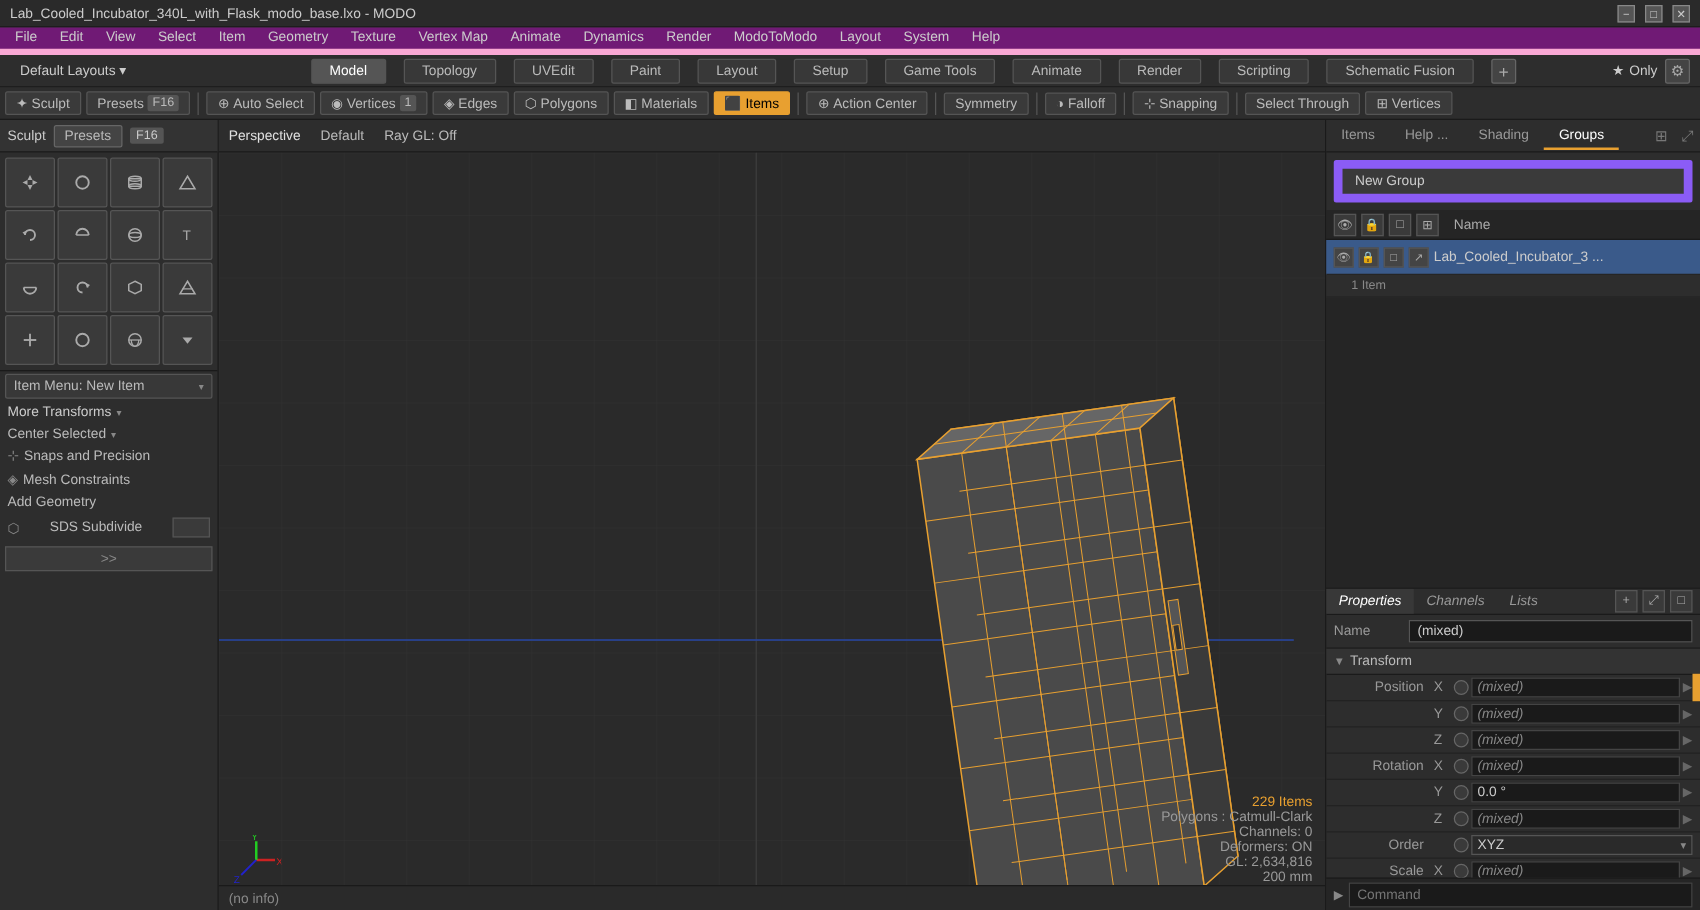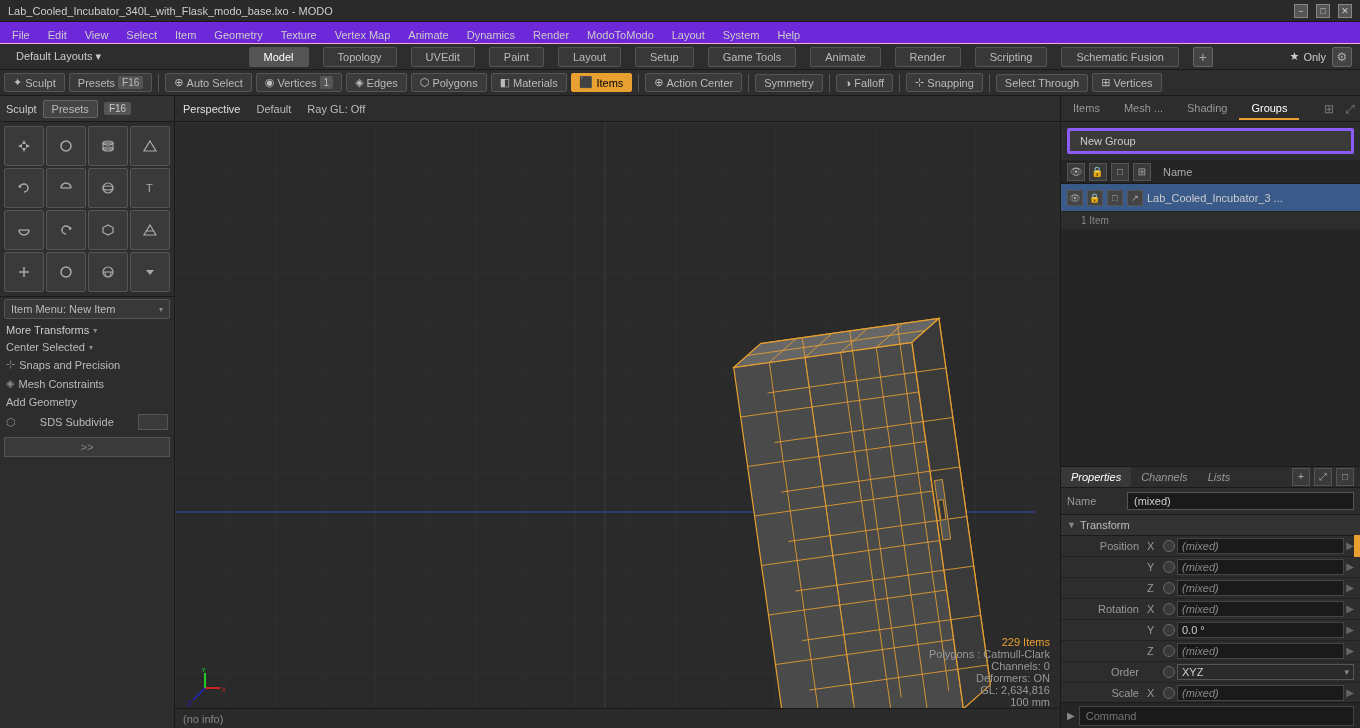--- a/index.html
+++ b/index.html
@@ -5,21 +5,21 @@
     * { box-sizing: border-box; margin: 0; padding: 0; }
     body { background: #3a3a3a; color: #ccc; font-family: Arial, sans-serif; font-size: 11px; width: 1360px; height: 728px; overflow: hidden; }
     
     
     #titlebar { background: #2a2a2a; height: 22px; display: flex; align-items: center; justify-content: space-between; padding: 0 8px; border-bottom: 1px solid #1a1a1a; }
     #titlebar-left { display: flex; align-items: center; gap: 6px; }
     #titlebar-controls { display: flex; gap: 8px; }
     .tb-btn { width: 14px; height: 14px; background: #555; border: 1px solid #888; cursor: pointer; display: flex; align-items: center; justify-content: center; font-size: 9px; color: #ccc; }
     
     
-    #menubar { background: #6d28d9; height: 22px; display: flex; align-items: flex-end; padding: 0 4px; border-bottom: 1px solid #f9a8d4; gap: 2px; }
+    #menubar { background: #701a75; height: 22px; display: flex; align-items: flex-start; padding: 0 4px; border-bottom: 5px solid #f9a8d4; gap: 2px; }
     .menu-item { padding: 2px 8px; cursor: pointer; font-size: 11px; color: #ccc; }
     
     
     #layoutbar { background: #2d2d2d; height: 26px; display: flex; align-items: center; border-bottom: 1px solid #1a1a1a; }
     #layout-left { display: flex; align-items: center; padding: 0 8px; min-width: 180px; }
     #layout-tabs { display: flex; align-items: flex-start; flex: 1; justify-content: center; gap: 14px; }
     .layout-tab { padding: 3px 14px; background: #383838; border: 1px solid #555; cursor: pointer; font-size: 11px; color: #bbb; border-radius: 2px; }
     .layout-tab.active { background: #555; color: #fff; }
     #layout-right { display: flex; align-items: center; gap: 6px; padding: 0 8px; }
     .star-only { display: flex; align-items: center; gap: 4px; font-size: 11px; color: #ccc; }
@@ -90,21 +90,21 @@
     
     #right-panel { width: 300px; background: #2d2d2d; border-left: 1px solid #1a1a1a; display: flex; flex-direction: column; }
     
     
     #right-top-tabs { height: 26px; background: #2d2d2d; display: flex; align-items: center; border-bottom: 1px solid #1a1a1a; }
     .rt-tab { padding: 4px 12px; font-size: 11px; color: #999; cursor: pointer; border-bottom: 2px solid transparent; }
     .rt-tab.active { color: #fff; border-bottom: 2px solid #e8a030; }
     .rt-expand { margin-left: auto; padding: 0 6px; cursor: pointer; font-size: 12px; color: #777; }
     
     
-    #new-group-btn { margin: 6px; padding: 4px 10px; background: #3a3a3a; border: 3px solid #8b5cf6; cursor: pointer; font-size: 11px; color: #ccc; text-align: left; border-radius: 2px; }
+    #new-group-btn { margin: 6px; padding: 4px 10px; background: #3a3a3a; border: 7px solid #8b5cf6; cursor: pointer; font-size: 11px; color: #ccc; text-align: left; border-radius: 2px; }
     
     
     #items-list-header { height: 24px; background: #252525; display: flex; align-items: center; padding: 0 6px; border-bottom: 1px solid #1a1a1a; gap: 4px; }
     .list-icon-btn { width: 18px; height: 18px; background: #3a3a3a; border: 1px solid #555; display: flex; align-items: center; justify-content: center; cursor: pointer; font-size: 10px; color: #aaa; }
     .list-col-name { flex: 1; font-size: 11px; color: #aaa; margin-left: 8px; }
     
     
     .item-row { height: 28px; display: flex; align-items: center; padding: 0 6px; gap: 4px; background: #333; border-bottom: 1px solid #252525; cursor: pointer; }
     .item-row.selected { background: #3a5a8a; }
     .item-vis-btn { width: 16px; height: 16px; background: #444; border: 1px solid #555; display: flex; align-items: center; justify-content: center; cursor: pointer; font-size: 9px; color: #aaa; }
@@ -502,21 +502,21 @@
           <line x1="90" y1="410" x2="90" y2="460" stroke="#888" stroke-width="3"></line>
         </g>
       </svg>
 
       <div id="viewport-info">
         <span class="highlight">229 Items</span>
         <span>Polygons : Catmull-Clark</span>
         <span>Channels: 0</span>
         <span>Deformers: ON</span>
         <span>GL: 2,634,816</span>
-        <span>100 mm</span>
+        <span>200 mm</span>
       </div>
 
       <div id="viewport-axes">
         <svg width="40" height="40" viewBox="0 0 40 40">
           <line x1="20" y1="20" x2="35" y2="20" stroke="#cc2222" stroke-width="2"></line>
           <line x1="20" y1="20" x2="20" y2="5" stroke="#22cc22" stroke-width="2"></line>
           <line x1="20" y1="20" x2="8" y2="32" stroke="#2222cc" stroke-width="1.5"></line>
           <text x="36" y="24" font-size="8" fill="#cc2222">X</text>
           <text x="16" y="4" font-size="8" fill="#22cc22">Y</text>
           <text x="2" y="38" font-size="8" fill="#2222cc">Z</text>
@@ -526,21 +526,21 @@
 
     <div id="viewport-status">
       <span class="vp-status-text">(no info)</span>
     </div>
   </div>
 
   <div id="right-panel">
 
     <div id="right-top-tabs">
       <div class="rt-tab">Items</div>
-      <div class="rt-tab">Mesh ...</div>
+      <div class="rt-tab">Help ...</div>
       <div class="rt-tab">Shading</div>
       <div class="rt-tab active">Groups</div>
       <div class="rt-expand">⊞</div>
       <div style="width:20px;height:20px;display:flex;align-items:center;justify-content:center;cursor:pointer;font-size:12px;color:#777">⤢</div>
     </div>
 
     <button id="new-group-btn">
       <span>New Group</span>
     </button>
 

